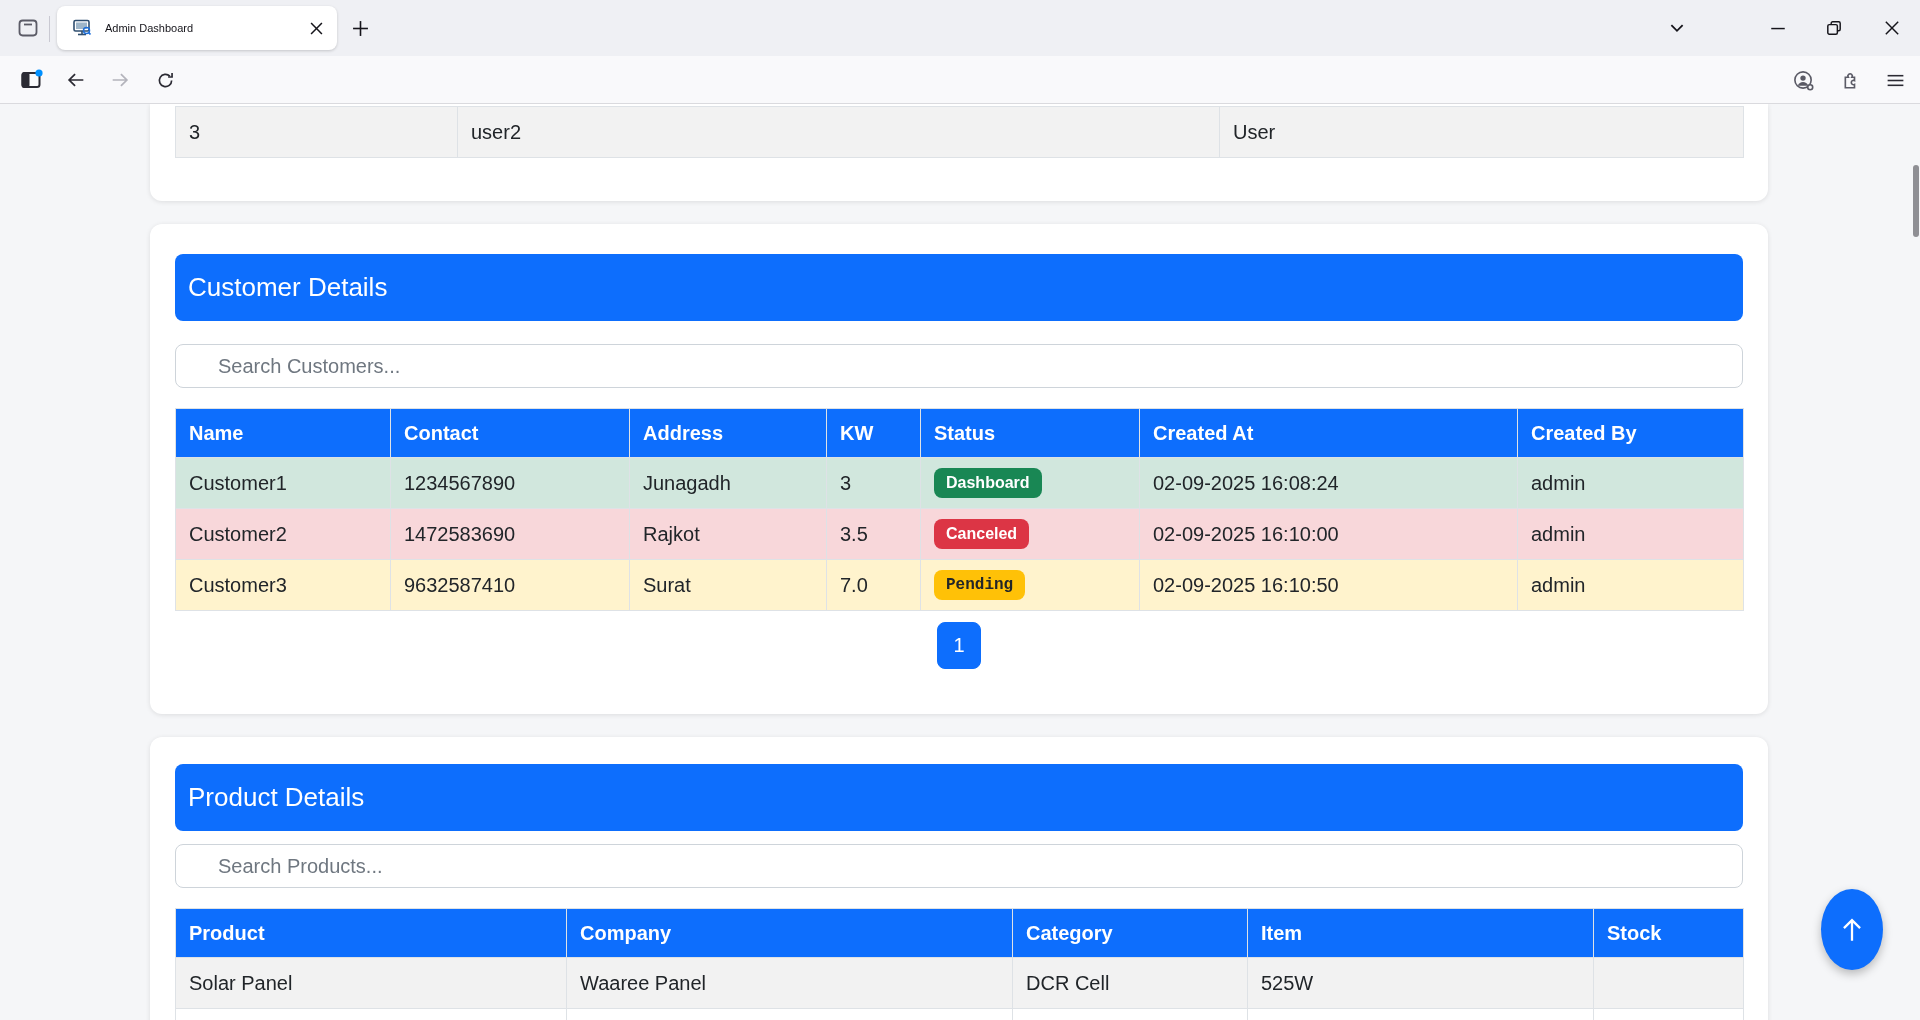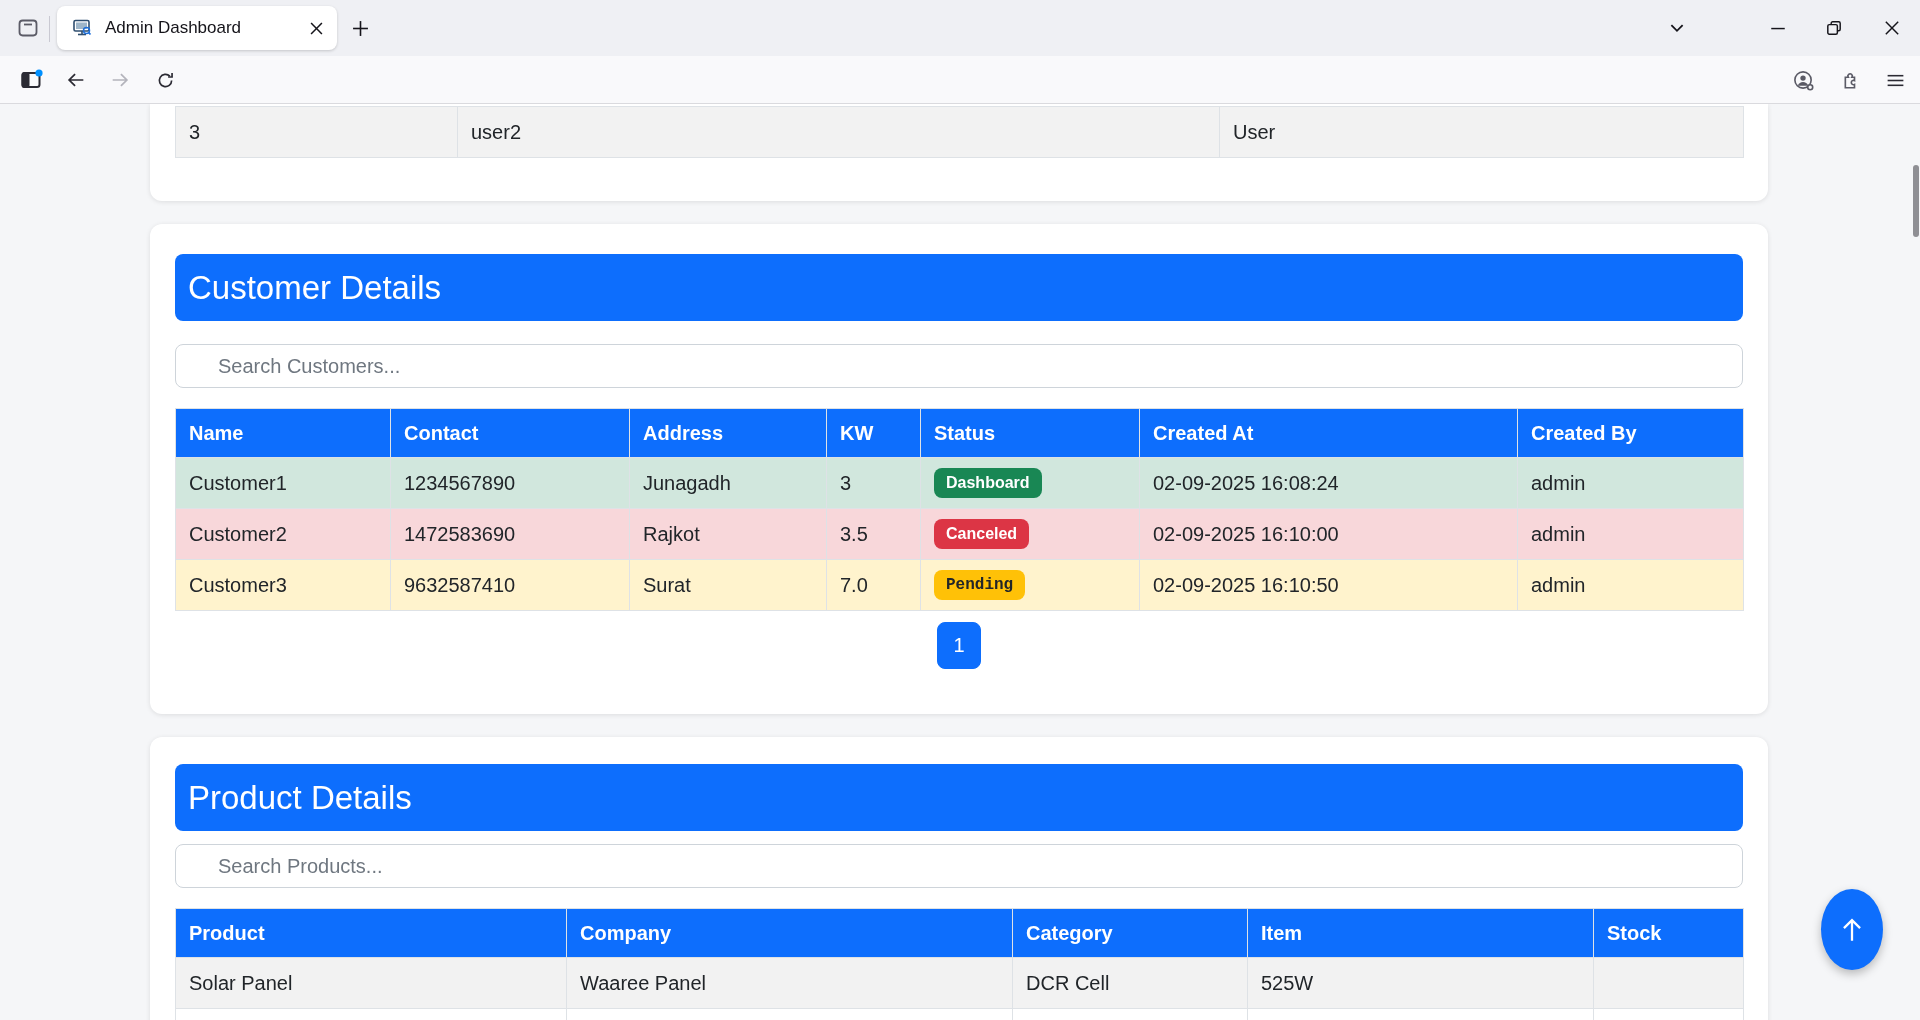--- a/index.html
+++ b/index.html
@@ -7,21 +7,21 @@
     font-family:"Liberation Sans", sans-serif; background:#f5f6f8; }
 
   
   .titlebar { position:absolute; left:0; top:0; width:1920px; height:56px;
     background:#eff0f4; }
   .chrome-btn { position:absolute; display:flex; align-items:center; justify-content:center;
     width:34px; height:34px; border-radius:6px; cursor:pointer; }
   .tabbar-divider { position:absolute; left:49px; top:16px; width:1px; height:26px; background:#c9c9d2; }
   .tab { position:absolute; left:57px; top:6px; width:280px; height:44px; background:#ffffff;
     border-radius:8px; box-shadow:0 1px 3px rgba(0,0,0,.18); display:flex; align-items:center; }
-  .tab-title { font-size:17px; color:#15141a; margin-left:12px; flex:1; white-space:nowrap;
+  .tab-title { font-size:11px; color:#15141a; margin-left:12px; flex:1; white-space:nowrap;
     overflow:hidden; }
   .tab-close { width:26px; height:26px; border-radius:5px; margin-right:8px; display:flex;
     align-items:center; justify-content:center; }
   .toolbar { position:absolute; left:0; top:56px; width:1920px; height:48px;
     background:#f9f9fb; border-bottom:1px solid #dadade; }
   .urlbar { position:absolute; left:339px; top:60px; width:1298px; height:40px;
     background:#f0f0f4; border-radius:8px; display:flex; align-items:center; }
   .url-text { font-size:17.5px; color:#5c5c66; margin-left:8px; white-space:nowrap;
     overflow:hidden; flex:1; }
   .url-text .host { color:#15141a; font-weight:700; }
@@ -39,21 +39,21 @@
   td, th { border:1px solid #dee2e6; padding:0 13px; font-size:20px; color:#212529;
     text-align:left; vertical-align:middle; overflow:hidden; white-space:nowrap; }
   th { background:#0d6efd; color:#ffffff; font-weight:700; height:49px; }
   td { height:51px; }
   tr.striped td { background:#f2f2f2; }
   tr.row-success td { background:#d1e7dd; }
   tr.row-danger  td { background:#f8d7da; }
   tr.row-warning td { background:#fff3cd; }
 
   .section-header { height:67px; background:#0d6efd; border-radius:8px; display:flex;
-    align-items:center; padding-left:13px; color:#ffffff; font-size:33px; font-weight:400; }
+    align-items:center; padding-left:13px; color:#ffffff; font-size:26px; font-weight:400; }
   .search-input { width:1568px; height:44px; border:1px solid #ced4da; border-radius:8px;
     background:#ffffff; font-size:20px; color:#212529; padding-left:42px; outline:none;
     font-family:"Liberation Sans", sans-serif; display:block; }
   .search-input::placeholder { color:#6f7780; opacity:1; }
 
   .badge { display:inline-block; padding:7px 12px; border-radius:8px; font-size:16px;
     font-weight:700; line-height:1; }
   .badge-success { background:#198754; color:#ffffff; }
   .badge-danger  { background:#dc3545; color:#ffffff; }
   .badge-warning { background:#ffc107; color:#212529;font-family:Liberation Mono, monospace; }

